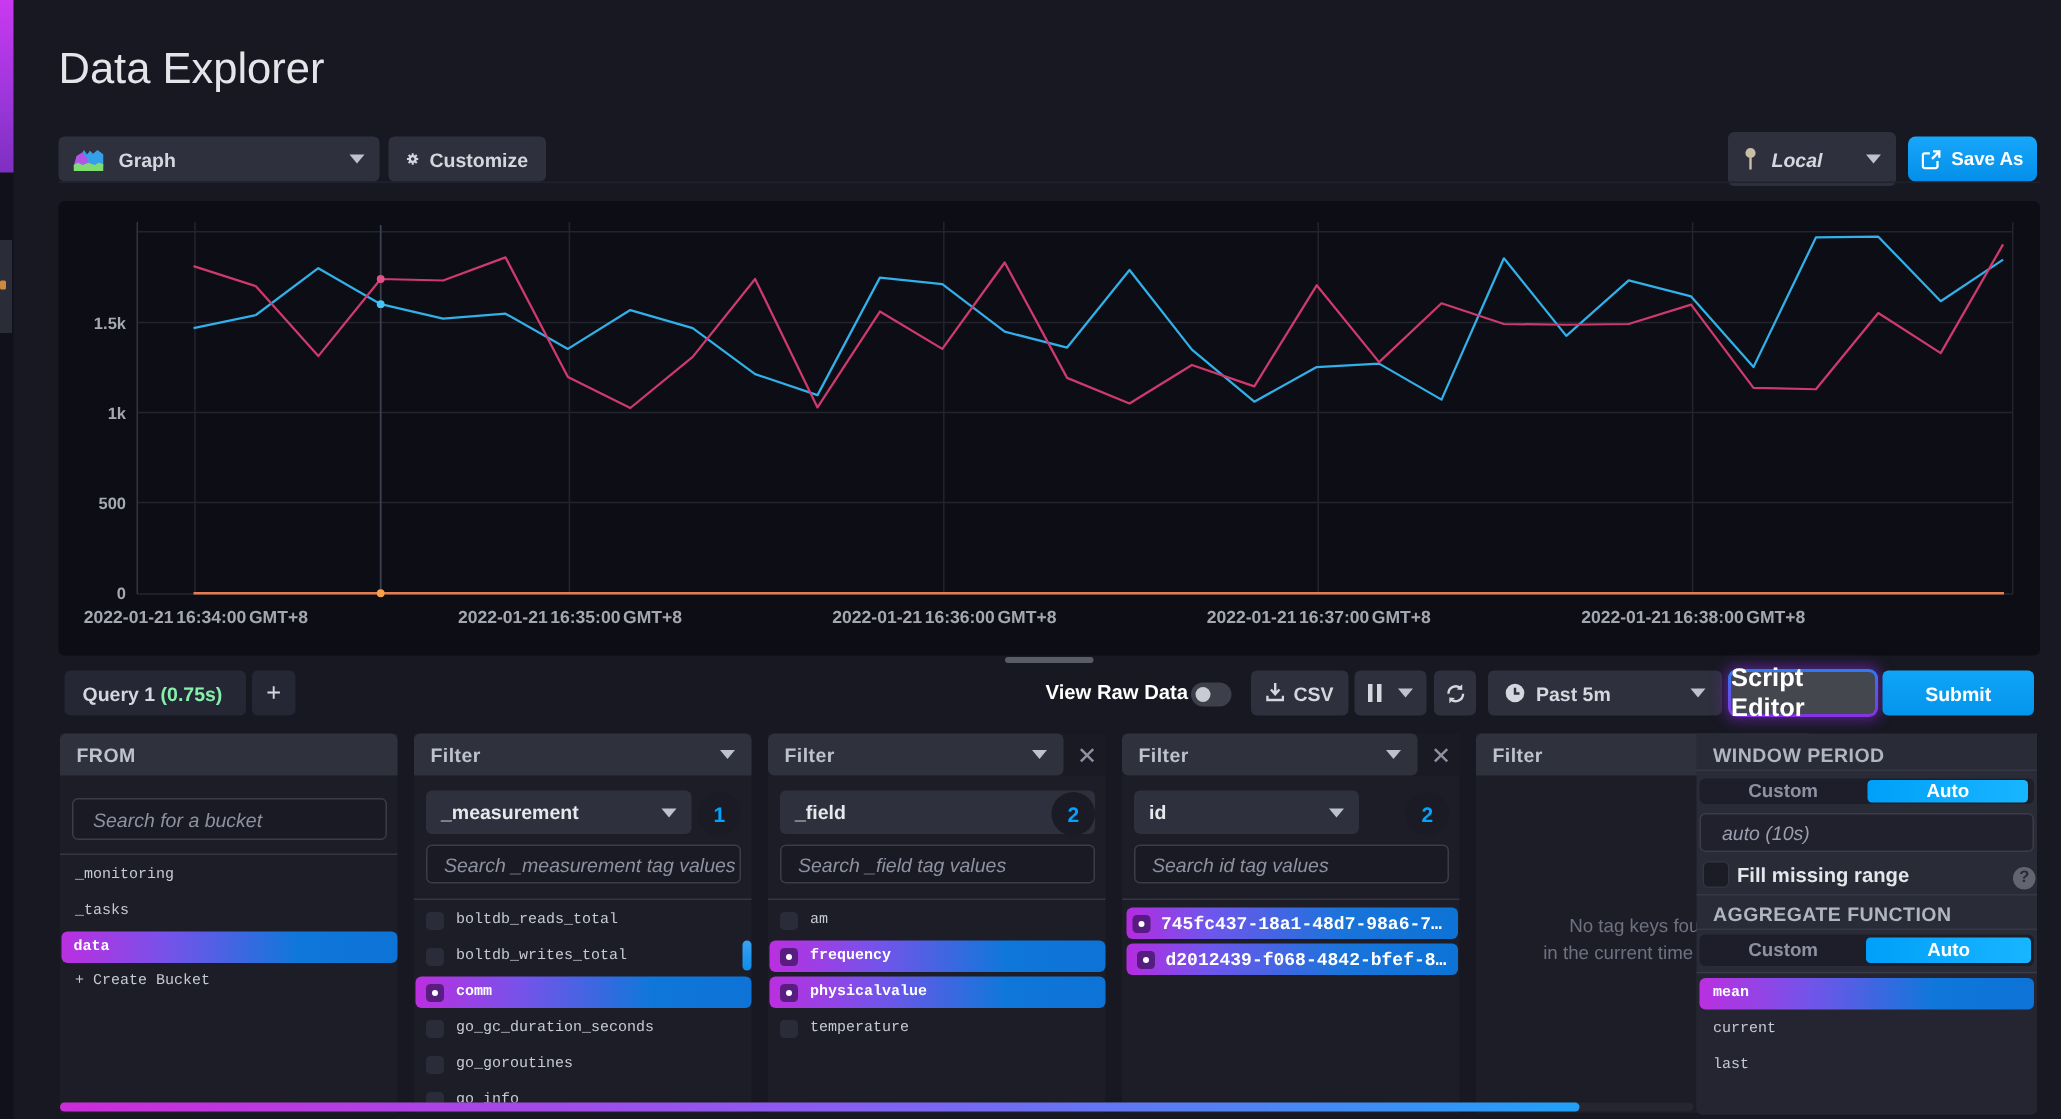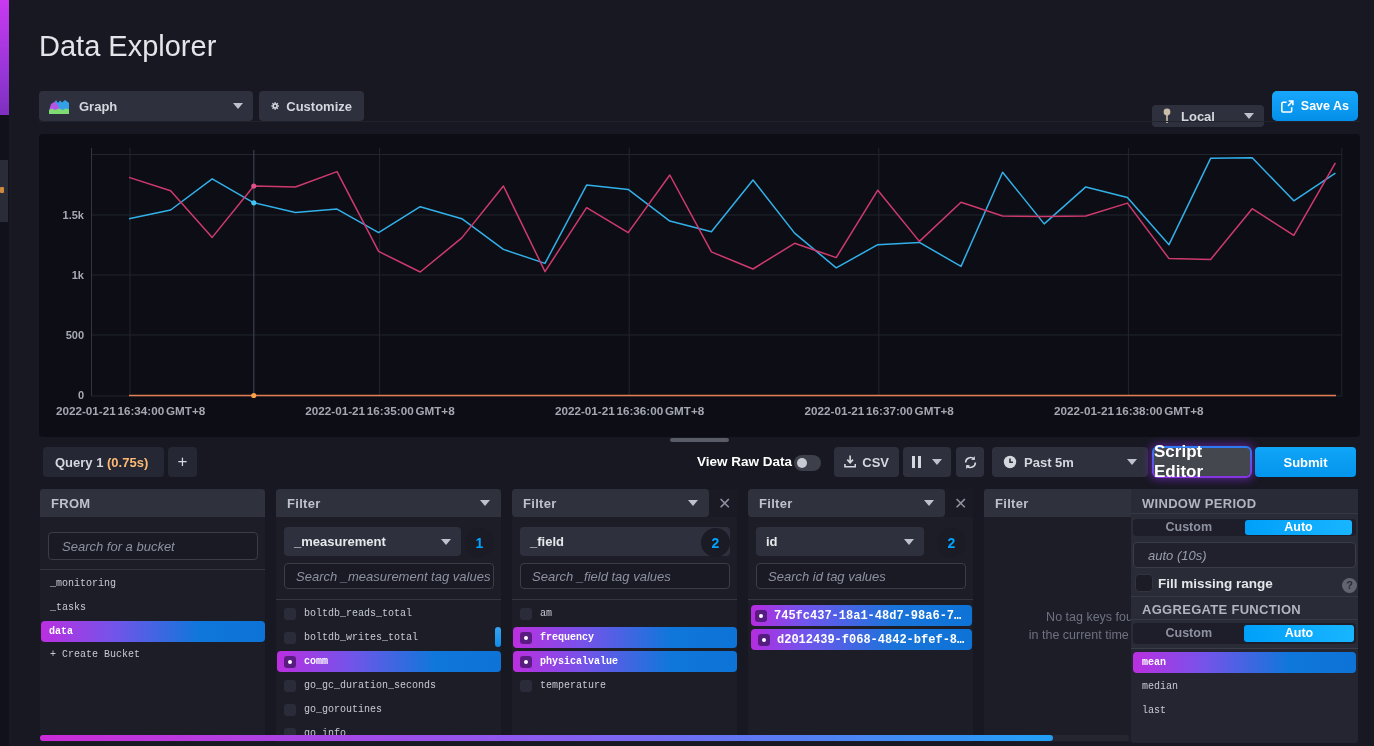--- a/index.html
+++ b/index.html
@@ -51,21 +51,21 @@
         <rect x="6.7" y="0.6" width="2.6" height="3" transform="rotate(45 8 8)"></rect>
         <rect x="6.7" y="12.4" width="2.6" height="3" transform="rotate(45 8 8)"></rect>
         <rect x="0.6" y="6.7" width="3" height="2.6" transform="rotate(45 8 8)"></rect>
         <rect x="12.4" y="6.7" width="3" height="2.6" transform="rotate(45 8 8)"></rect>
       </g>
       <circle cx="8" cy="8" r="2.2" fill="#2e303d"></circle>
     </g>
   </svg>
   <span>Customize</span>
 </div>
-<div class="btn" style="left:1152px;top:105px;width:112px;height:22px;padding:0 10px;">
+<div class="btn" style="left:1152px;top:88px;width:112px;height:36px;padding:0 10px;font-style:italic;">
   <svg width="10" height="16" viewBox="0 0 10 16" style="margin-right:9px;">
     <circle cx="5" cy="4" r="3.4" fill="#c9bfa8"></circle>
     <rect x="4.2" y="7" width="1.6" height="8" fill="#c9bfa8"></rect>
   </svg>
   <span>Local</span>
   <div class="caret" style="margin-left:auto;"></div>
 </div>
 <div class="btn" style="left:1272px;top:91px;width:86px;height:30px;background:linear-gradient(180deg,#17a7fb,#038fe9);border-radius:5px;padding:0 9px;color:#fff;font-size:12.5px;white-space:nowrap;">
   <svg width="15" height="15" viewBox="0 0 15 15" style="margin-right:7px;">
     <path d="M12.5 8.5 v4 a1.5 1.5 0 0 1 -1.5 1.5 h-8.5 a1.5 1.5 0 0 1 -1.5 -1.5 v-8.5 a1.5 1.5 0 0 1 1.5 -1.5 h4" fill="none" stroke="#fff" stroke-width="1.8"></path>
@@ -109,21 +109,21 @@
     <text x="91.6" y="281">2022-01-21 16:34:00 GMT+8</text>
     <text x="341" y="281">2022-01-21 16:35:00 GMT+8</text>
     <text x="590.6" y="281">2022-01-21 16:36:00 GMT+8</text>
     <text x="840.2" y="281">2022-01-21 16:37:00 GMT+8</text>
     <text x="1089.8" y="281">2022-01-21 16:38:00 GMT+8</text>
   </g>
 </svg>
 </div>
 <div class="abs" style="left:670px;top:438px;width:59px;height:4px;border-radius:2px;background:#595b66;"></div>
 
-<div class="btn" style="left:43px;top:447px;width:121px;height:30px;padding:0 12px;background:#252734;">Query 1&nbsp;<span style="color:#fdba74;">(0.75s)</span></div>
+<div class="btn" style="left:43px;top:447px;width:121px;height:30px;padding:0 12px;background:#252734;">Query 1&nbsp;<span style="color:#86efac;">(0.75s)</span></div>
 <div class="btn" style="left:168px;top:447px;width:29px;height:30px;background:#252734;justify-content:center;font-size:17px;font-weight:normal;">+</div>
 
 <div class="abs" style="left:697px;top:454px;color:#fff;font-size:13.5px;font-weight:bold;">View Raw Data</div>
 <div class="abs" style="left:794px;top:455px;width:27px;height:16px;border-radius:8px;background:#3d3f4a;">
   <div class="abs" style="left:3px;top:3px;width:10px;height:10px;border-radius:50%;background:#c8cbd3;"></div>
 </div>
 <div class="btn" style="left:834px;top:447px;width:65px;height:30px;padding:0 10px;">
   <svg width="13" height="14" viewBox="0 0 13 14" style="margin-right:6px;">
     <path d="M6.5 0 v7 M3.5 4.5 L6.5 7.8 L9.5 4.5" stroke="#d4d7dd" stroke-width="1.7" fill="none"></path>
     <path d="M1 9 v3 h11 v-3" stroke="#d4d7dd" stroke-width="1.7" fill="none"></path>
@@ -194,21 +194,21 @@
   <div class="row" style="left:8px;right:2px;top:114px;"><span class="cbox" style="margin-right:8px;"></span>am</div>
   <div class="row selrow" style="left:1px;right:0;top:138px;padding-left:7px;"><span class="ckd" style="margin-right:8px;"></span>frequency</div>
   <div class="row" style="left:8px;right:2px;top:186px;"><span class="cbox" style="margin-right:8px;"></span>temperature</div>
   <div class="row selrow" style="left:1px;right:0;top:162px;padding-left:7px;"><span class="ckd" style="margin-right:8px;"></span>physicalvalue</div>
 </div>
 
 <div class="panel" style="left:748px;width:225px;">
   <div class="abs" style="left:0;right:0;top:0;height:28px;background:#191a23;"></div>
   <div class="hdr" style="width:197px;border-radius:4px;">Filter<div class="caret" style="margin-left:auto;"></div></div>
   <span style="position:absolute;top:5px;left:206px;color:#8e91a1;font-size:16px;font-weight:normal;">✕</span>
-  <div class="ddown" style="left:8px;top:38px;width:168px;">id<div class="caret" style="margin-left:auto;"></div></div>
+  <div class="ddown" style="left:8px;top:38px;width:150px;">id<div class="caret" style="margin-left:auto;"></div></div>
   <div class="badge" style="right:7px;top:39px;">2</div>
   <div class="sinput" style="left:8px;right:7px;top:74px;">Search id tag values</div>
   <div class="abs" style="left:0;right:0;top:110px;height:1px;background:#343642;"></div>
   <div class="row selrow" style="left:3px;right:1px;top:116px;padding-left:4px;font-size:12px;background:linear-gradient(90deg,#b52ce0 0%,#6f56ec 25%,#1a74da 65%,#0d73d6 100%);"><span class="ckd" style="margin-right:7px;"></span>745fc437-18a1-48d7-98a6-7…</div>
   <div class="row selrow" style="left:3px;right:1px;top:140px;padding-left:7px;font-size:12px;background:linear-gradient(90deg,#b52ce0 0%,#6f56ec 25%,#1a74da 65%,#0d73d6 100%);"><span class="ckd" style="margin-right:7px;"></span>d2012439-f068-4842-bfef-8…</div>
 </div>
 
 <div class="panel" style="left:984px;width:225px;">
   <div class="hdr">Filter</div>
   <div class="abs" style="left:0;right:0;top:120px;color:#6e7180;font-size:12.5px;text-align:center;line-height:17.5px;">No tag keys found<br>in the current time range</div>
@@ -228,18 +228,18 @@
   <div class="abs" style="left:0;right:0;top:107px;height:1px;background:#363846;"></div>
   <div class="seghdr" style="left:11px;top:113px;font-size:13px;color:#b0b5c0;">AGGREGATE FUNCTION</div>
   <div class="abs" style="left:0;right:0;top:130px;height:1px;background:#363846;"></div>
   <div class="abs" style="left:2px;top:134px;right:2px;height:21px;background:#1d1e29;border-radius:4px;">
     <div class="abs" style="left:0;top:0;width:50%;height:21px;color:#8e91a1;font-weight:bold;font-size:12.5px;text-align:center;line-height:21px;">Custom</div>
     <div class="abs" style="right:2px;top:2px;width:110px;height:17px;background:linear-gradient(90deg,#00a0fa,#18b5ff);border-radius:3px;color:#fff;font-weight:bold;font-size:12.5px;text-align:center;line-height:17px;">Auto</div>
   </div>
   <div class="abs" style="left:0;right:0;top:159px;height:1px;background:#3a3c49;"></div>
   <div class="abs" style="left:0;right:0;top:160px;bottom:0;background:#242531;border-radius:0 0 4px 4px;"></div>
   <div class="row selrow" style="left:2px;right:2px;top:163px;padding-left:9px;">mean</div>
-  <div class="row" style="left:2px;right:2px;top:187px;padding-left:9px;">median</div>
+  <div class="row" style="left:2px;right:2px;top:187px;padding-left:9px;">current</div>
   <div class="row" style="left:2px;right:2px;top:211px;padding-left:9px;">last</div>
 </div>
 
 <div class="abs" style="left:40px;top:735px;width:1089px;height:6px;border-radius:3px;background:#25262f;z-index:6;"></div>
 <div class="abs" style="left:40px;top:735px;width:1013px;height:6px;border-radius:3px;background:linear-gradient(90deg,#cc2bd8 0%,#8a5cf0 50%,#21a0f6 100%);z-index:7;"></div>
 
 </body></html>

